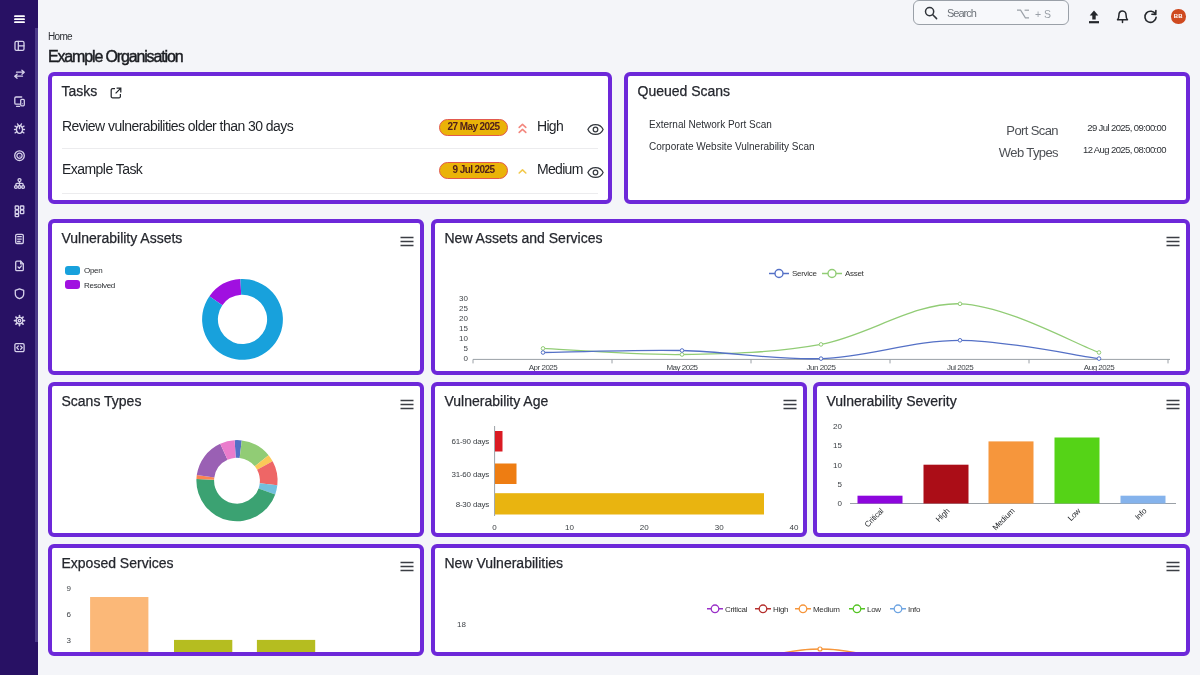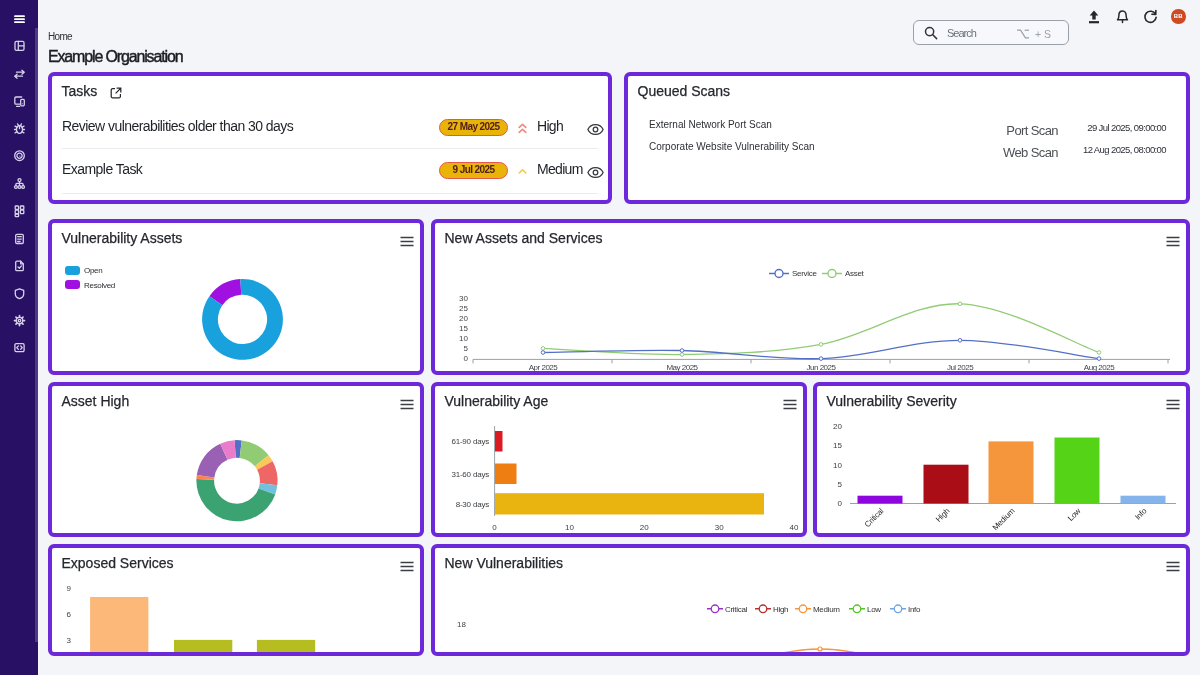--- a/index.html
+++ b/index.html
@@ -4,21 +4,21 @@
 <style>
 * { margin:0; padding:0; box-sizing:border-box; }
 body { width:1200px; height:675px; overflow:hidden; background:#f4f5f9;
        font-family:"Liberation Sans",sans-serif; position:relative; }
 .sidebar { position:absolute; left:0; top:0; width:38px; height:675px; background:#281164; }
 .sidebar .thumb { position:absolute; left:35px; top:28px; width:3px; height:614px; background:#4c3a88; }
 .card { position:absolute; background:#fff; border-radius:6px; border:4px solid #6d28d9; overflow:hidden;text-decoration:underline; }
 .ctitle { position:absolute; left:9.5px; top:8px; font-size:14px; color:#25272e; line-height:14px; -webkit-text-stroke:0.25px #25272e; }
 .h-title { position:absolute; left:48px; top:5px; font-size:16px; font-weight:normal; color:#1b1d22; letter-spacing:-1.15px; line-height:16px;margin-top:44px; -webkit-text-stroke:0.45px #1b1d22; }
 .h-bread { position:absolute; left:48px; top:31px; font-size:10px; letter-spacing:-0.7px; color:#2e3136; }
-.search { position:absolute; left:913px; top:20px; width:156px; height:25px; border:1px solid #9aa0a8; border-radius:6px; background:#f7f8fb; }
+.search { position:absolute; left:913px; top:0; width:156px; height:25px; border:1px solid #9aa0a8; border-radius:6px; background:#f7f8fb; }
 .search .ph { position:absolute; left:33px; top:6px; font-size:11px; letter-spacing:-1px; color:#6c7178; }
 .avatar { position:absolute; left:1171px; top:9px; width:14.5px; height:14.5px; border-radius:50%; background:#cf4a20;
           color:#fff; font-size:6px; font-weight:bold; text-align:center; line-height:14.5px; letter-spacing:0.2px; }
 .t-row { position:absolute; font-size:14px; letter-spacing:-0.55px; color:#1e2126; line-height:10px; }
 .pill { position:absolute; width:69px; height:17.5px; background:#eab308; border:1.5px solid #e2594e; border-radius:9px;
         color:#51201a; font-size:10px; letter-spacing:-0.6px; font-weight:bold; text-align:center; line-height:14.5px; }
 .divider { position:absolute; left:10px; right:10px; height:1px; background:#ececee; }
 .q-name { position:absolute; font-size:10px; color:#2d3035; line-height:10px; }
 .q-type { position:absolute; font-size:13px; letter-spacing:-0.6px; color:#4d5055; text-align:right; }
 .q-date { position:absolute; font-size:9.5px; letter-spacing:-0.6px; color:#2d3035; text-align:right; }
@@ -148,21 +148,21 @@
     </svg>
   <div class="divider" style="top:117px"></div>
 </div>
 
 <div class="card" style="left:624px;top:72px;width:566px;height:132px">
   <div class="ctitle">Queued Scans</div>
   <div class="q-name" style="left:21px;top:44px">External Network Port Scan</div>
   <div class="q-type" style="right:128px;top:46.5px">Port Scan</div>
   <div class="q-date" style="right:20px;top:46px">29 Jul 2025, 09:00:00</div>
   <div class="q-name" style="left:21px;top:66px">Corporate Website Vulnerability Scan</div>
-  <div class="q-type" style="right:128px;top:68.5px">Web Scan</div>
+  <div class="q-type" style="right:128px;top:68.5px">Web Types</div>
   <div class="q-date" style="right:20px;top:68px">12 Aug 2025, 08:00:00</div>
 </div>
 
 <div class="card" style="left:48px;top:219px;width:376px;height:156px">
   <div class="ctitle">Vulnerability Assets</div>
   <svg width="14" height="11" viewBox="0 0 14 11" style="position:absolute;left:348px;top:13px">
       <path d="M0.5 1.5 H13.5 M0.5 5.5 H13.5 M0.5 9.5 H13.5" stroke="#3b3e44" stroke-width="1.5"></path>
     </svg>
   <svg width="376" height="156" viewBox="0 0 376 156" style="position:absolute;left:0;top:0">
       <path d="M157.41 73.23 A40.4 40.4 0 0 1 188.39 56.06 L189.21 71.83 A24.6 24.6 0 0 0 170.35 82.29 Z" fill="#a010e0"></path>
@@ -216,21 +216,21 @@
         <circle cx="344" cy="50.5" r="4" fill="#fff" stroke="#5470c6" stroke-width="1.4"></circle>
         <text x="357" y="53.3" font-size="8" letter-spacing="-0.3" fill="#333">Service</text>
         <path d="M387 50.5 H407" stroke="#91cc75" stroke-width="1.5"></path>
         <circle cx="397" cy="50.5" r="4" fill="#fff" stroke="#91cc75" stroke-width="1.4"></circle>
         <text x="410" y="53.3" font-size="8" letter-spacing="-0.3" fill="#333">Asset</text>
       </g>
     </svg>
 </div>
 
 <div class="card" style="left:48px;top:382px;width:376px;height:155px">
-  <div class="ctitle">Asset High</div>
+  <div class="ctitle">Scans Types</div>
   <svg width="14" height="11" viewBox="0 0 14 11" style="position:absolute;left:348px;top:13px">
       <path d="M0.5 1.5 H13.5 M0.5 5.5 H13.5 M0.5 9.5 H13.5" stroke="#3b3e44" stroke-width="1.5"></path>
     </svg>
   <svg width="376" height="155" viewBox="0 0 376 155" style="position:absolute;left:0;top:0">
       <path d="M182.66 54.17 A40.6 40.6 0 0 1 189.74 54.38 L187.67 71.96 A22.9 22.9 0 0 0 183.68 71.84 Z" fill="#5470c6"></path>
       <path d="M189.74 54.38 A40.6 40.6 0 0 1 216.60 69.20 L202.82 80.32 A22.9 22.9 0 0 0 187.67 71.96 Z" fill="#91cc75"></path>
       <path d="M216.60 69.20 A40.6 40.6 0 0 1 220.65 75.27 L205.11 83.74 A22.9 22.9 0 0 0 202.82 80.32 Z" fill="#fac858"></path>
       <path d="M220.65 75.27 A40.6 40.6 0 0 1 225.33 99.37 L207.75 97.33 A22.9 22.9 0 0 0 205.11 83.74 Z" fill="#ee6666"></path>
       <path d="M225.33 99.37 A40.6 40.6 0 0 1 223.22 108.39 L206.56 102.42 A22.9 22.9 0 0 0 207.75 97.33 Z" fill="#73c0de"></path>
       <path d="M223.22 108.39 A40.6 40.6 0 0 1 144.43 93.07 L162.12 93.78 A22.9 22.9 0 0 0 206.56 102.42 Z" fill="#3ba272"></path>

